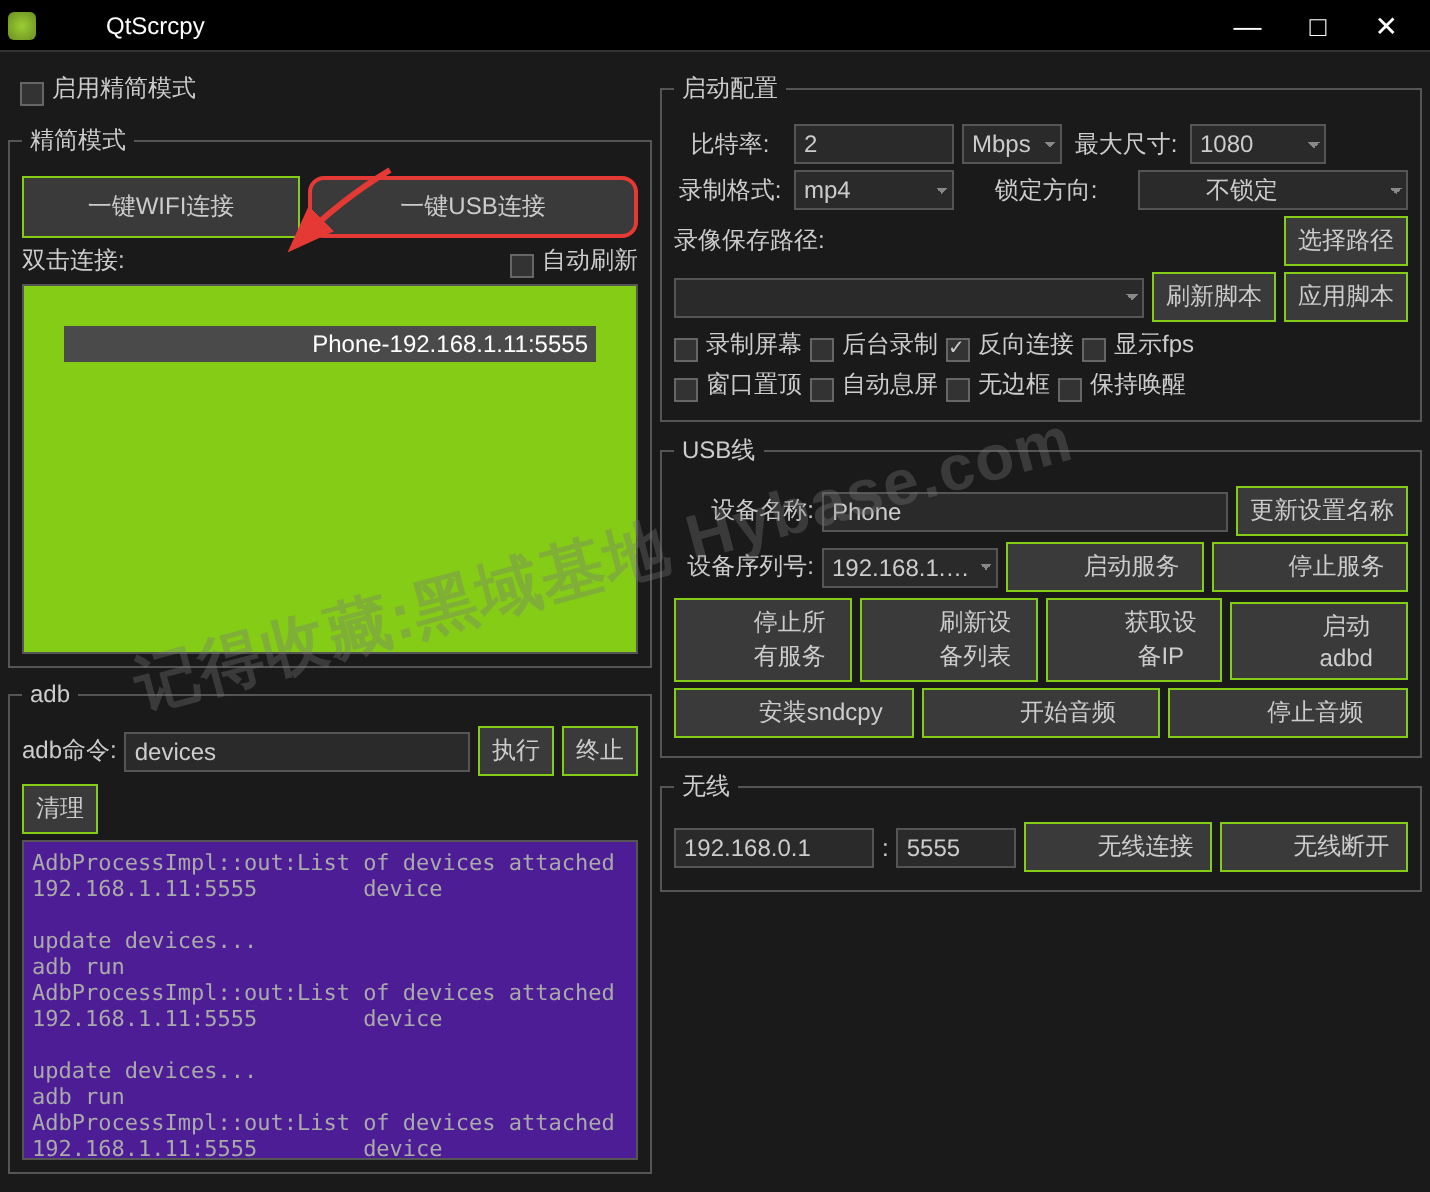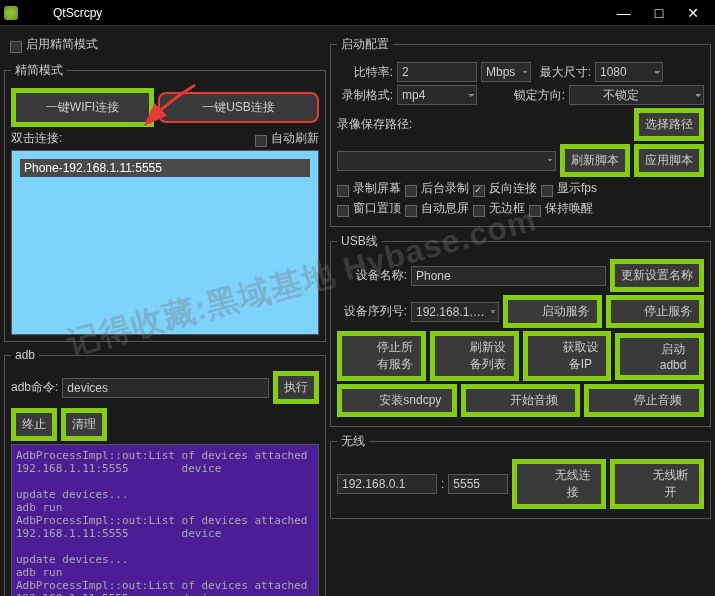--- a/index.html
+++ b/index.html
@@ -72,21 +72,21 @@
 }
 input[type="checkbox"]:checked::after {
   content: "✓";
   color: #ccc;
   font-size: 10px;
   position: absolute;
   top: -2px; left: 0;
 }
 button {
   background: #3a3a3a;
-  border: 5px solid #84cc16;
+  border: 1px solid #84cc16;
   color: #ccc;
   padding: 3px 6px;
   font-size: 12px;
   cursor: pointer;
   font-family: inherit;
 }
 input[type="text"], select {
   background: #2a2a2a;
   border: 1px solid #555;
   color: #ccc;
@@ -95,44 +95,45 @@
   font-family: inherit;
 }
 select { appearance: none; padding-right: 14px; background-image: linear-gradient(45deg, transparent 50%, #888 50%), linear-gradient(-45deg, transparent 50%, #888 50%); background-position: right 5px center, right 2px center; background-size: 3px 3px; background-repeat: no-repeat; }
 .btn-half { flex: 1; padding: 6px; }
 .highlight {
   border: 2px solid #e53935;
   border-radius: 8px;
   padding: 5px 18px !important;
 }
 .devlist {
-  background: #7dd3fc;
+  background: #84cc16;
   border: 1px solid #555;
   height: 185px;
-  padding: 8px;
+  padding: 20px;
   overflow: auto;
+  text-align: right;
 }
 .devitem {
   background: #4a4a4a;
   color: #fff;
   padding: 2px 4px;
   cursor: pointer;
 }
 .logbox {
   background: #4c1d95;
   border: 1px solid #555;
   height: 160px;
   padding: 4px;
   font-family: monospace;
   font-size: 11px;
   color: #aaa;
   white-space: pre-wrap;
   overflow: auto;
 }
-.lbl { min-width: 56px; text-align: right; }
+.lbl { min-width: 56px; text-align: center; }
 .lbl-w { min-width: 70px; text-align: right; }
 .arrow {
   position: absolute;
   top: 80px; left: 140px;
   pointer-events: none;
 }
 .watermark {
   position: absolute;
   top: 260px; left: 60px;
   font-size: 32px;

